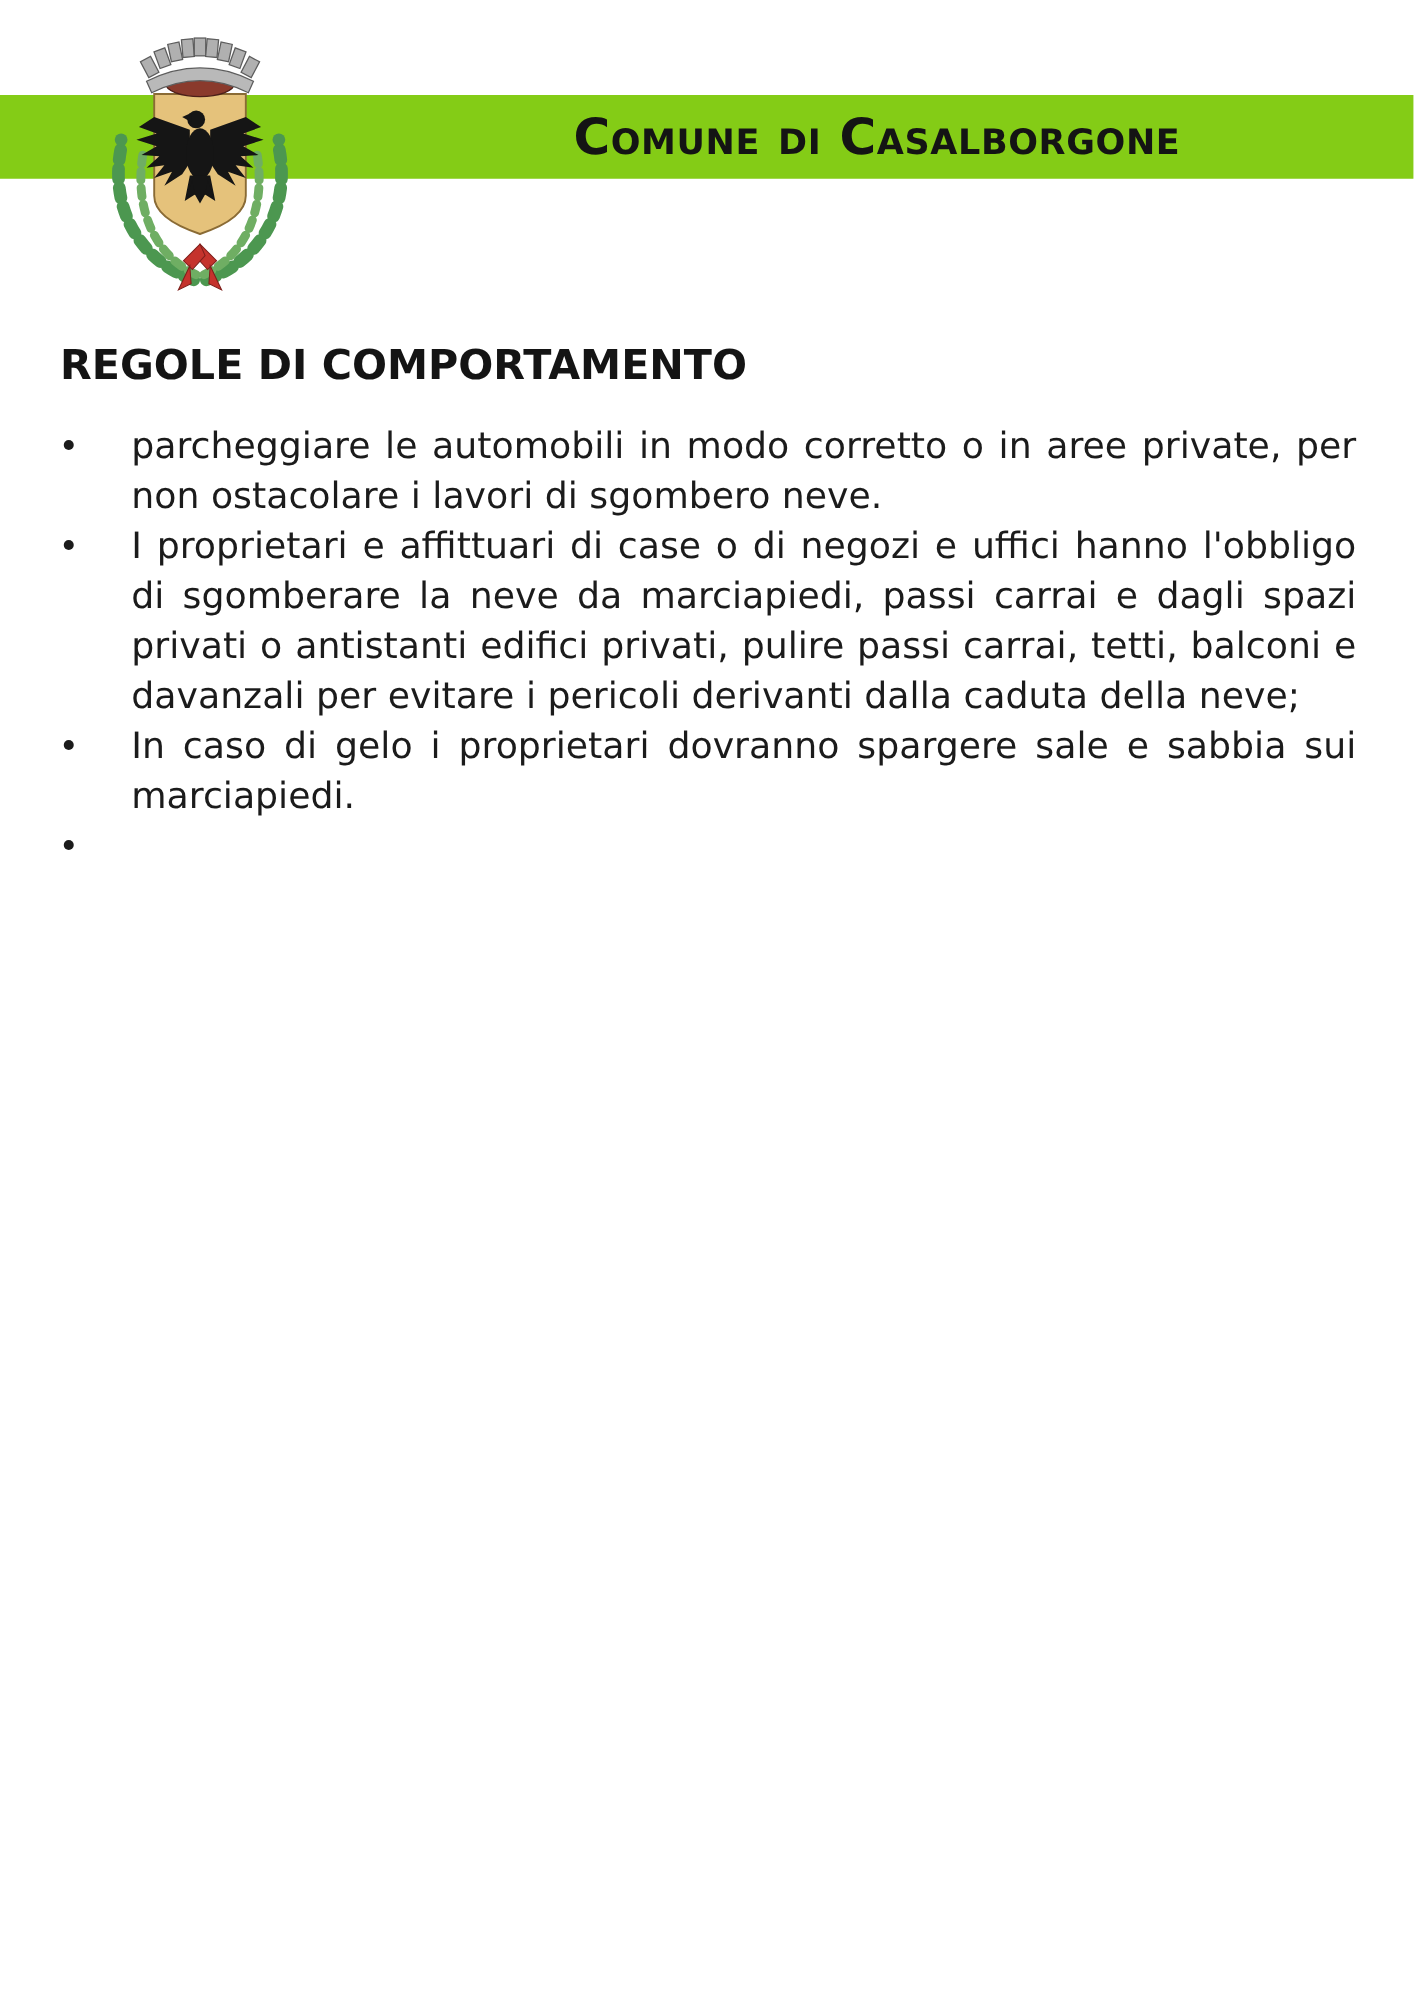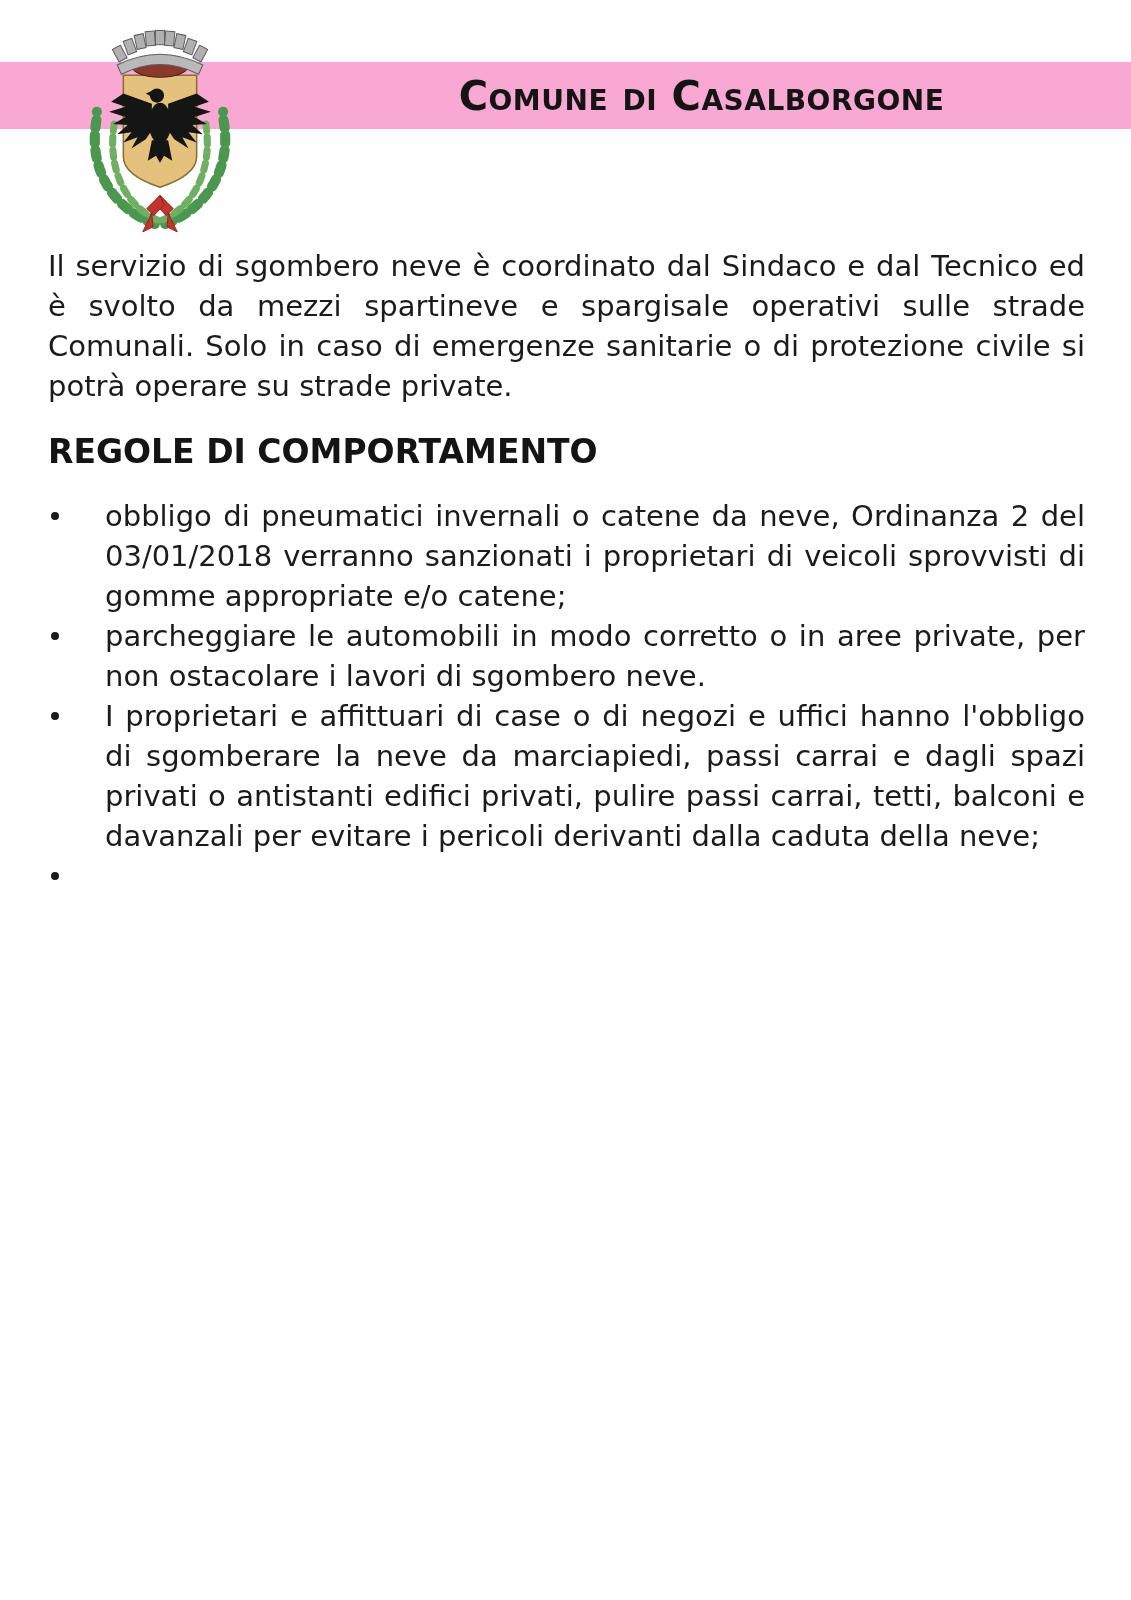--- a/index.html
+++ b/index.html
@@ -7,25 +7,25 @@
     position: relative;
     width: 1131px;
     height: 1600px;
     background: #ffffff;
     overflow: hidden;
     font-family: "DejaVu Sans", sans-serif;
     color: #1b1b1b;
   }
   .band {
     position: absolute;
-    top: 62px;
+    top: 76px;
     left: 0;
     width: 1131px;
     height: 67px;
-    background: #f9a8d4;
+    background: #84cc16;
     display: flex;
     align-items: center;
     justify-content: center;
     padding-left: 272px;
     box-sizing: border-box;
   }
   .band-title {
     font-variant: small-caps;
     font-weight: bold;
     font-size: 40px;
@@ -145,26 +145,25 @@
       <g fill="#c5332d" stroke="#7e1f1b" stroke-width="0.8">
         <polygon points="100,186 113,199 106,206 96,195"></polygon>
         <polygon points="100,186 87,199 94,206 104,195"></polygon>
         <polygon points="92,203 83,222 93,217"></polygon>
         <polygon points="108,203 117,222 107,217"></polygon>
       </g>
     </svg>
   </div>
 
   <div class="content">
-    <p class="intro">Il servizio di sgombero  neve è coordinato dal Sindaco e dal Tecnico ed è  svolto da mezzi spartineve e spargisale operativi sulle strade Comunali. Solo in caso di emergenze sanitarie o di protezione civile si potrà  operare su strade private.</p>
 
     <h2 class="rules-heading">REGOLE DI COMPORTAMENTO</h2>
 
     <ul class="rules">
-      <li>obbligo di pneumatici invernali o catene da neve, Ordinanza 2 del 03/01/2018 verranno sanzionati i proprietari di veicoli sprovvisti di gomme appropriate e/o catene;</li>
       <li>parcheggiare le automobili in modo corretto o in aree private, per non ostacolare i lavori di sgombero neve.</li>
       <li>I proprietari e affittuari di case o di negozi e uffici hanno l'obbligo di sgomberare la neve da marciapiedi, passi carrai e dagli spazi privati o antistanti edifici privati, pulire passi carrai, tetti, balconi e davanzali per evitare i pericoli derivanti dalla caduta della neve;</li>
+      <li>In caso di gelo i proprietari dovranno spargere sale e sabbia sui marciapiedi.</li>
       <li></li>
     </ul>
 
   </div>
 
 </div>
 
 </body></html>

